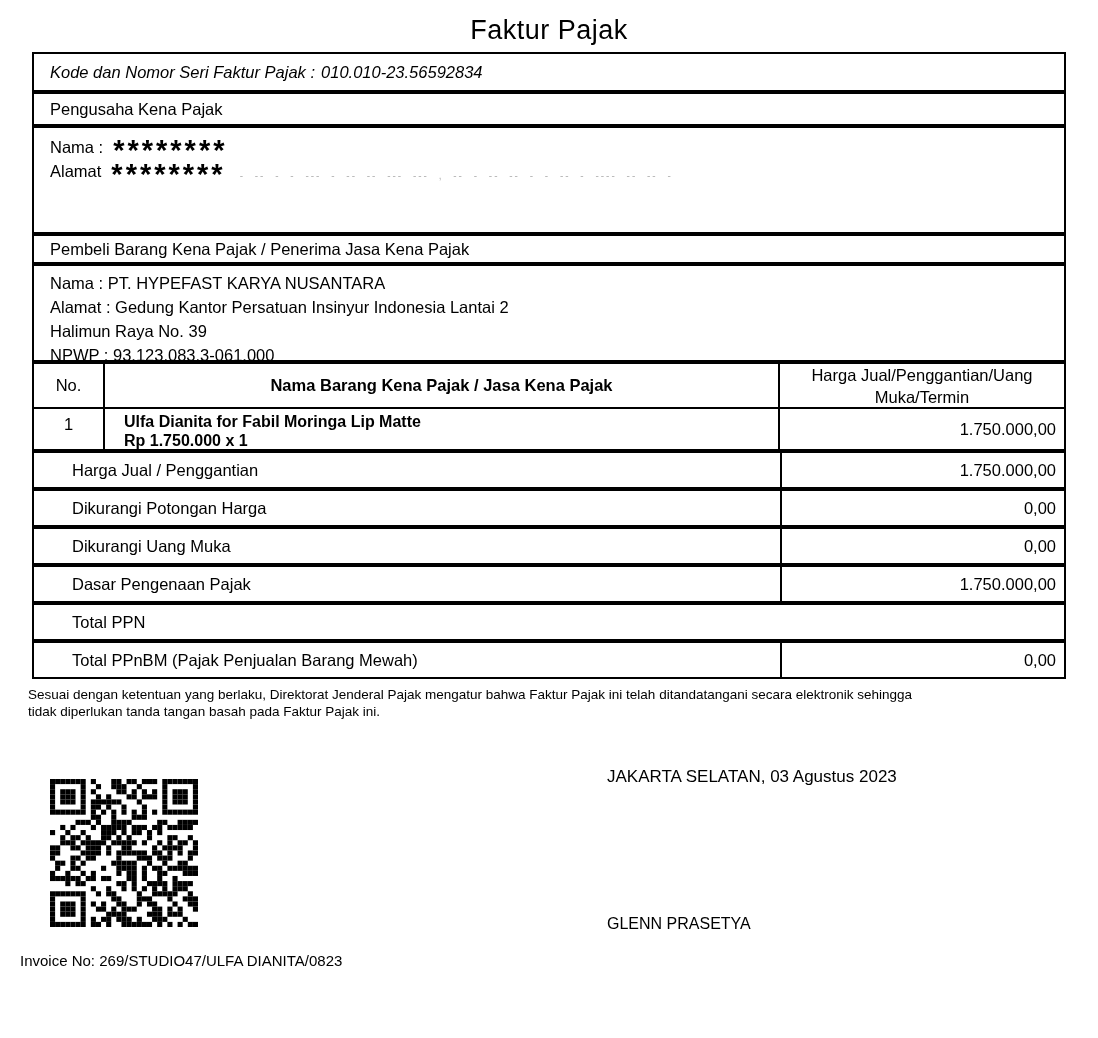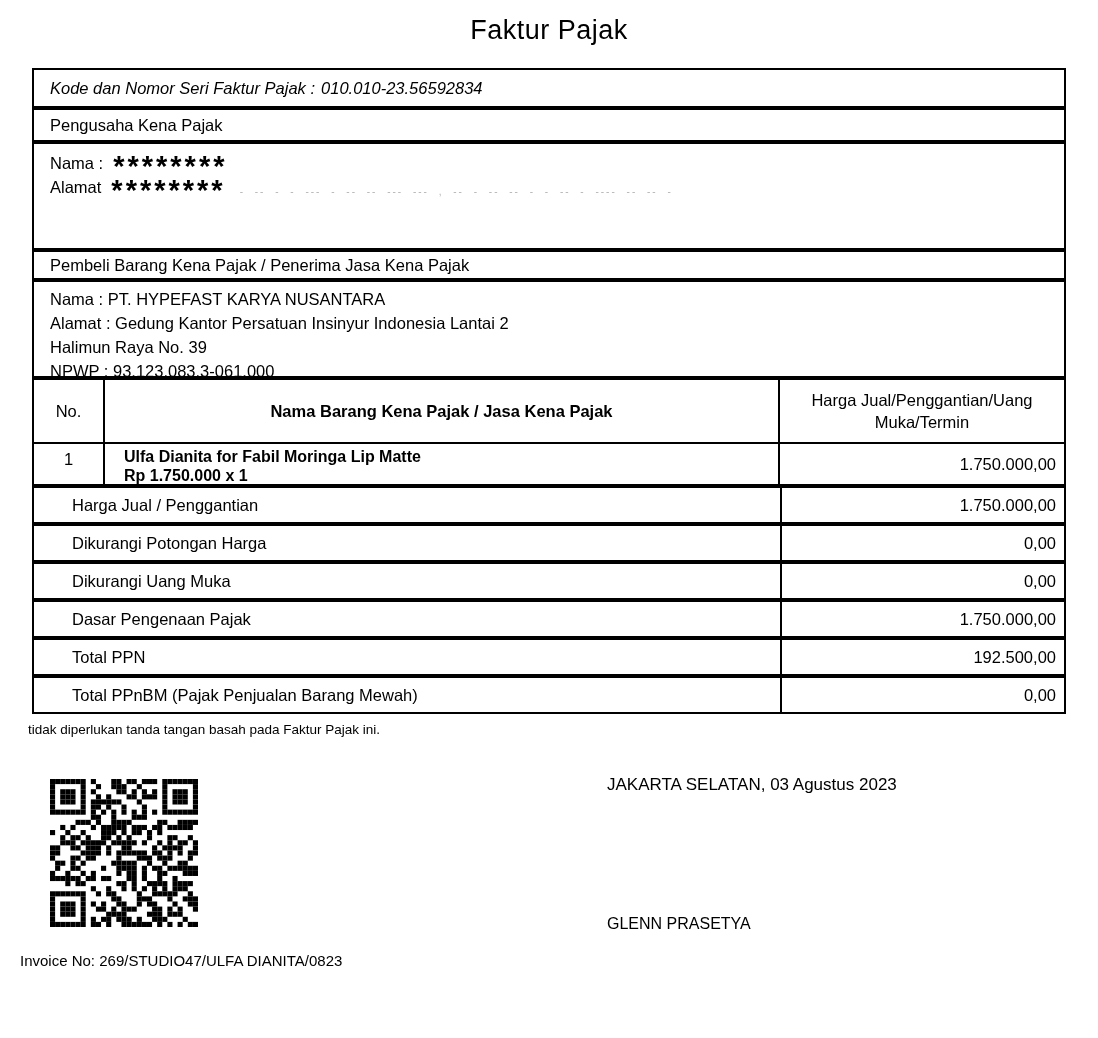--- a/index.html
+++ b/index.html
@@ -7,21 +7,21 @@
   body {
     width:1098px; height:1038px;
     font-family:"Liberation Sans", sans-serif;
     color:#000; position:relative; overflow:hidden;
   }
   .page { position:relative; width:1098px; height:1038px; }
 
   .doc-title {
     margin-top:14px; height:32px; line-height:32px;
     text-align:center; font-size:27px; font-weight:400; letter-spacing:.5px;
-    margin-bottom:22px;
+    margin-bottom:6px;
   }
 
   .stack { margin-left:32px; width:1034px; }
   .box { border:2px solid #000; background:#fff; }
 
   .row-serial { height:40px; display:flex; align-items:center; padding-left:16px; font-size:16.5px;font-style:italic; }
   .row-serial .val { margin-left:6px; }
 
   .row-sechead { height:34px; display:flex; align-items:center; padding-left:16px; font-size:16.5px; }
   .row-sechead.buyer { height:30px; }
@@ -35,21 +35,21 @@
   .faded-remnant {
     color:#b3b3b3; font-size:10px; letter-spacing:2px; word-spacing:5px;
     margin-left:14px; position:relative; top:4px; overflow:hidden; white-space:nowrap; max-width:640px;
   }
 
   .buyer-block { height:98px; padding:5px 0 0 16px; }
   .buyer-block .party-line { height:24px; }
 
   .items-table { border:2px solid #000; }
   .itr { display:flex; }
-  .itr.head { height:64px; border-bottom:2px solid #000; }
+  .itr.head { height:45px; border-bottom:2px solid #000; }
   .itr.body { height:40px; }
   .itd { display:flex; }
   .itd.no { width:69px; align-items:center; justify-content:center; font-size:16.5px; }
   .itd.name { flex:1; border-left:2px solid #000; border-right:2px solid #000;font-weight:bold; }
   .itr.head .itd.name { align-items:center; justify-content:center; font-size:16.5px; }
   .itd.price { width:284px; border-left:0; }
   .itr.head .itd.price { flex-direction:column; align-items:center; justify-content:center; font-size:16.5px; line-height:22px; }
   .itr.body .itd.no { align-items:flex-start; padding-top:6px; }
   .item-name-cell { padding:3px 0 0 19px; font-size:16px; line-height:19px; }
   .itr.body .itd.price { align-items:center; justify-content:flex-end; padding-right:8px; font-size:16.5px; }
@@ -58,21 +58,21 @@
   .sum-label { flex:1; display:flex; align-items:center; padding-left:14px; font-size:16.5px; }
   .sum-value {
     width:284px; border-left:2px solid #000;
     display:flex; align-items:center; justify-content:flex-end;
     padding-right:8px; font-size:16.5px;
   }
 
   .disclaimer { margin:7px 0 0 28px; font-size:13.5px; line-height:17px; width:1050px; }
 
   .abs { position:absolute; }
-  .place-date { left:607px; top:753px; font-size:17px;margin-top:8px; }
+  .place-date { left:607px; top:753px; font-size:17px; }
   .signer-name { left:607px; top:901px; font-size:16px; }
   .invoice-no { left:20px; top:938px; font-size:15px; }
   .qr-wrap { left:50px; top:765px; width:148px; height:148px; }
 </style>
 </head>
 <body>
 
 <div class="page">
 
   <div class="doc-title">Faktur Pajak</div>
@@ -143,30 +143,30 @@
     <div class="box sum-row">
       <div class="sum-label">Dikurangi Uang Muka</div>
       <div class="sum-value">0,00</div>
     </div>
     <div class="box sum-row">
       <div class="sum-label">Dasar Pengenaan Pajak</div>
       <div class="sum-value">1.750.000,00</div>
     </div>
     <div class="box sum-row">
       <div class="sum-label">Total PPN</div>
-      <div class="sum-value">192.500,00</div>
     </div>
     <div class="box sum-row">
       <div class="sum-label">Total PPnBM (Pajak Penjualan Barang Mewah)</div>
       <div class="sum-value">0,00</div>
     </div>
 
   </div>
 
   <div class="disclaimer">
+    <div>Sesuai dengan ketentuan yang berlaku, Direktorat Jenderal Pajak mengatur bahwa Faktur Pajak ini telah ditandatangani secara elektronik sehingga</div>
     <div>tidak diperlukan tanda tangan basah pada Faktur Pajak ini.</div>
   </div>
 
   <div class="abs place-date">JAKARTA SELATAN, 03 Agustus 2023</div>
   <div class="abs qr-wrap"><svg xmlns="http://www.w3.org/2000/svg" width="148" height="148" viewBox="0 0 145 145">
         <rect width="145" height="145" fill="#fff"></rect>
         <rect x="0" y="0" width="5" height="5" fill="#000"></rect>
         <rect x="5" y="0" width="5" height="5" fill="#000"></rect>
         <rect x="10" y="0" width="5" height="5" fill="#000"></rect>
         <rect x="15" y="0" width="5" height="5" fill="#000"></rect>

